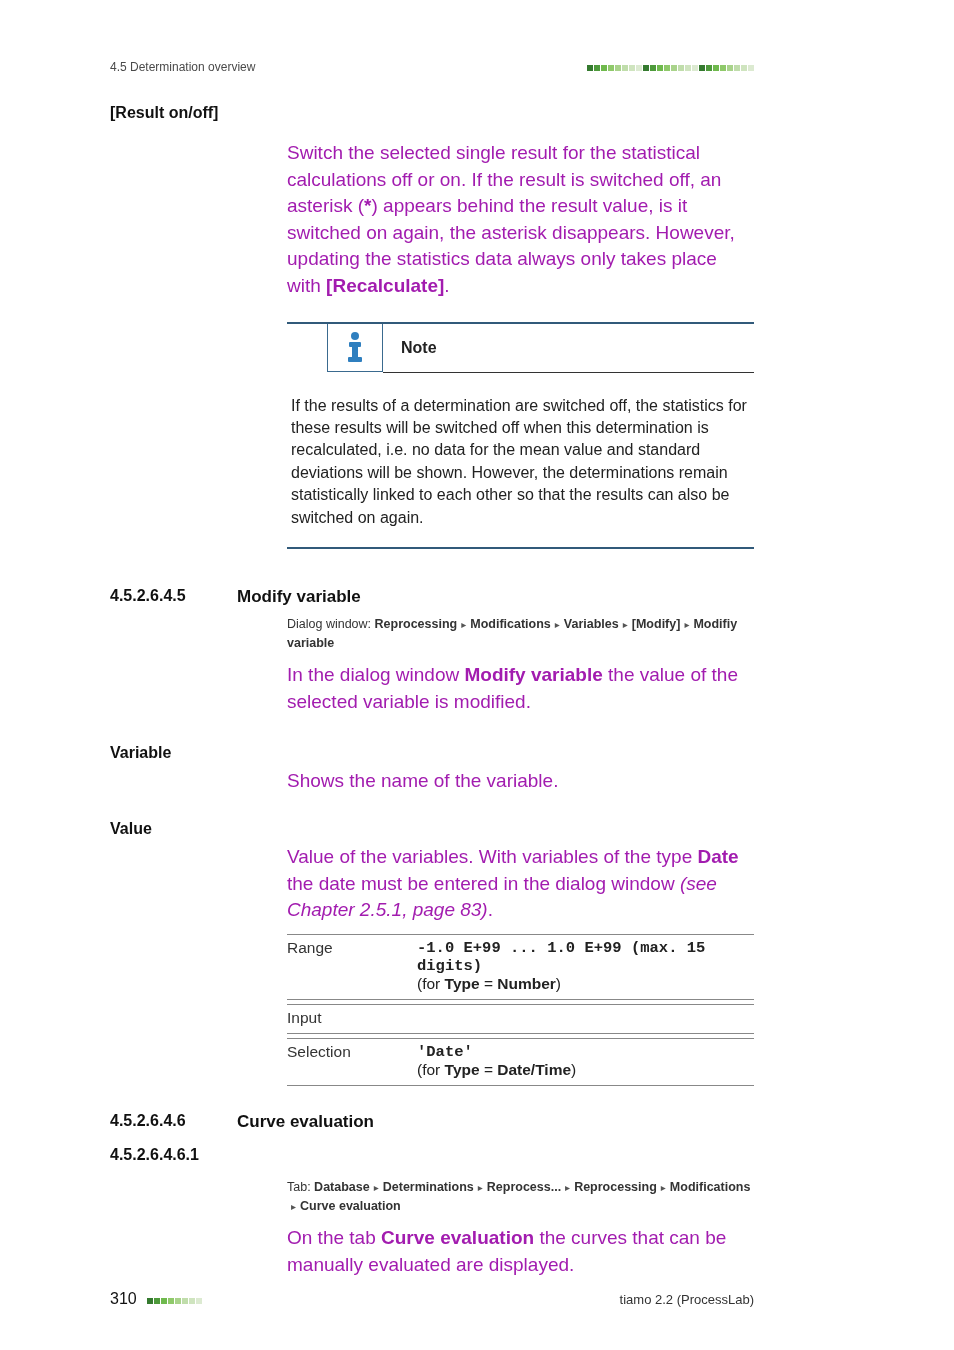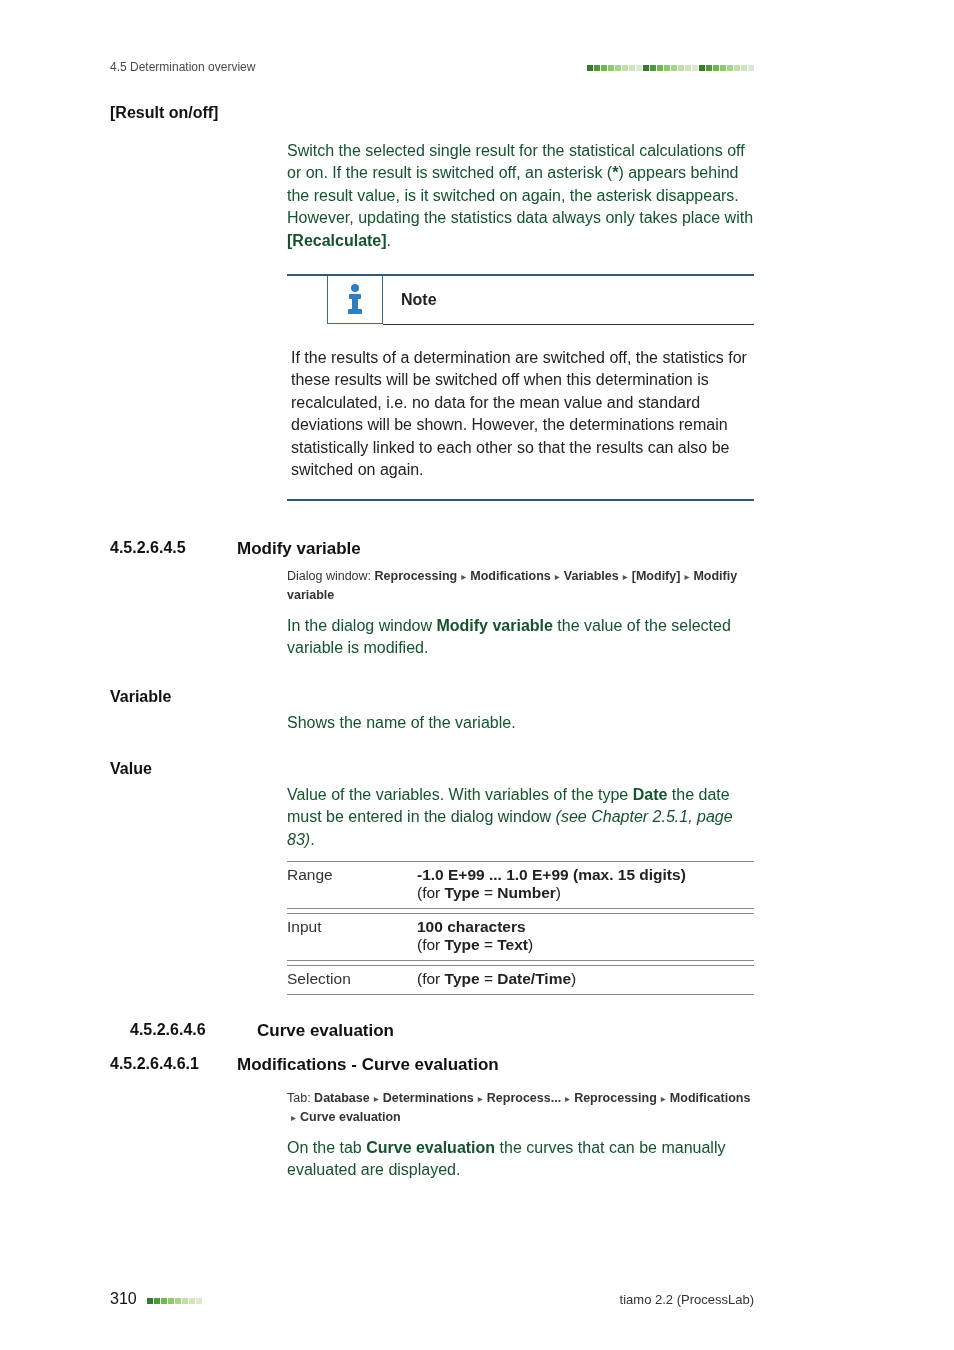--- a/index.html
+++ b/index.html
@@ -37,23 +37,23 @@
   }
   .body-col {
     flex: 1;
   }
   .term {
     font-weight: 700;
     font-size: 16px;
     color: #111;
   }
   .p, .body-text {
-    font-size: 16px;
+    font-size: 19px;
     line-height: 1.4;
-    color: #14532d;
+    color: #a21caf;
   }
   .heading-num {
     font-weight: 700;
     font-size: 16px;
     color: #111;
   }
   .heading-title {
     font-weight: 700;
     font-size: 17px;
     color: #111;
@@ -125,21 +125,21 @@
     margin-top: 4px;
   }
   .prop-key {
     width: 130px;
     flex: 0 0 130px;
     color: #333;
   }
   .prop-val {
     flex: 1;
   }
-  .prop-val .main { font-weight:700; }
+  .prop-val .main { font-weight:700;font-family:Liberation Mono, monospace; }
   .prop-val .sub { }
   .foot {
     position: absolute;
     left: 110px;
     right: 110px;
     bottom: 42px;
     display: flex;
     justify-content: space-between;
     align-items: center;
     font-size: 13px;
@@ -245,50 +245,44 @@
       <div class="props-table" id="props-table">
           <div class="prop-row">
             <div class="prop-key">Range</div>
             <div class="prop-val">
               <div class="main">-1.0 E+99 ... 1.0 E+99 (max. 15 digits)</div>
               <div class="sub"><span>(for </span><b>Type</b><span> = </span><b>Number</b><span>)</span></div>
             </div>
           </div>
           <div class="prop-row">
             <div class="prop-key">Input</div>
-            <div class="prop-val">
-              <div class="main">100 characters</div>
-              <div class="sub"><span>(for </span><b>Type</b><span> = </span><b>Text</b><span>)</span></div>
-            </div>
           </div>
           <div class="prop-row">
             <div class="prop-key">Selection</div>
             <div class="prop-val">
+              <div class="main">'Date'</div>
               <div class="sub"><span>(for </span><b>Type</b><span> = </span><b>Date/Time</b><span>)</span></div>
             </div>
           </div>
         </div>
     </div>
   </div>
 
-  <div class="row" style="margin-top:26px;margin-left:20px;">
+  <div class="row" style="margin-top:26px;">
     <div class="left-col">
       <span class="heading-num">4.5.2.6.4.6</span>
     </div>
     <div class="body-col" style="margin-left:-50px;">
       <span class="heading-title">Curve evaluation</span>
     </div>
   </div>
 
   <div class="row" style="margin-top:14px;">
     <div class="left-col">
       <span class="heading-num">4.5.2.6.4.6.1</span>
-    </div>
-    <div class="body-col" style="margin-left:-50px;">
-      <span class="heading-title">Modifications - Curve evaluation</span>
     </div>
   </div>
   <div class="row" style="margin-top:14px;">
     <div class="left-col"></div>
     <div class="body-col">
       <div class="dialog-path">
         <span>Tab: </span><span id="path-curve"><b>Database</b><span class="tri">▸</span><b>Determinations</b><span class="tri">▸</span><b>Reprocess...</b><span class="tri">▸</span><b>Reprocessing</b><span class="tri">▸</span><b>Modifications</b><span class="tri">▸</span><b>Curve evaluation</b></span>
       </div>
       <p class="p" style="margin:10px 0 0 0;">
         <span>On the tab </span><b>Curve evaluation</b><span> the curves that can be manually evaluated are displayed.</span>

